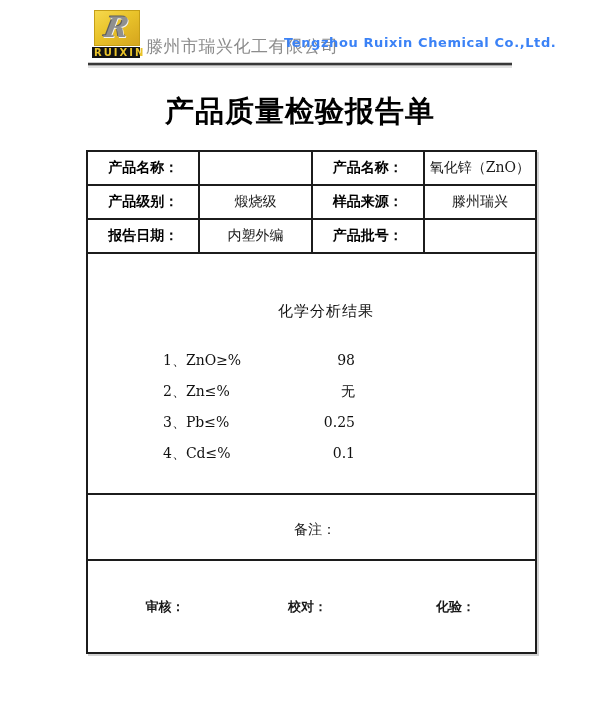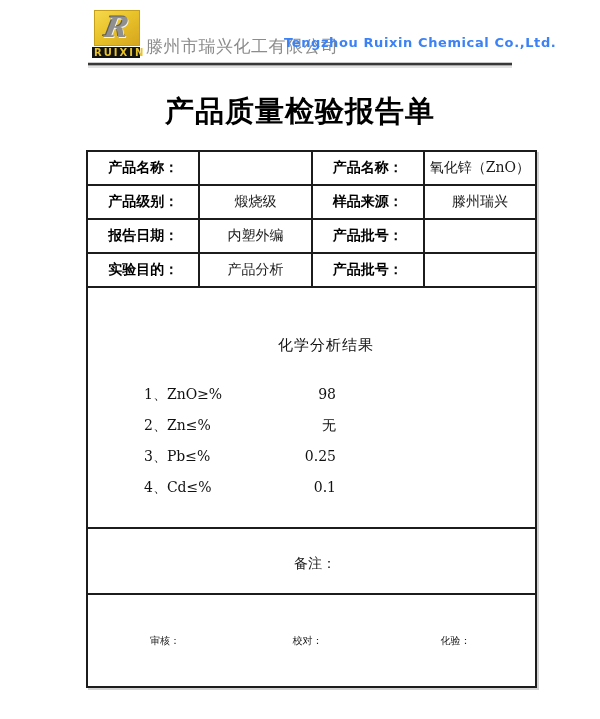--- a/index.html
+++ b/index.html
@@ -87,33 +87,33 @@
 
   
   td.chem-cell { height: 239px; vertical-align: top; }
   .chem-title {
     margin-top: 23px; text-align: center;
     font-size: 15px; letter-spacing: 1px; color: #111; padding-left: 29px;
   }
   .chem-list { margin-top: 24px; }
   .chem-row {
     height: 31px; line-height: 31px;
-    padding-left: 56px; text-align: left;
+    padding-left: 75px; text-align: left;
     font-size: 14px; color: #111;
   }
   .chem-label { display: inline-block; width: 100px; }
   .chem-value { display: inline-block; width: 92px; text-align: right; }
 
   
   td.remarks-cell { height: 64px; vertical-align: top; text-align: left; margin-top: 33px; }
   .remarks-label { display: inline-block; padding: 5px 0 0 7px; font-size: 14px; }
 
   
   td.sig-cell { height: 91px; text-align: left; }
-  .sig-wrap { display: grid; grid-template-columns: 148px 137px auto; padding-left: 3px; font-size: 10px; }
+  .sig-wrap { display: grid; grid-template-columns: 148px 137px auto; padding-left: 3px; font-size: 13px; font-weight: bold; }
 </style>
 </head>
 <body>
 
 <div>
 
   <div class="hdr">
     <div class="logo">
       <div class="logo-sq">
         <span class="logo-r">R</span>
@@ -147,26 +147,20 @@
         <td class="val">煅烧级</td>
         <td class="lbl">样品来源：</td>
         <td class="val">滕州瑞兴</td>
       </tr>
       <tr class="info-row">
         <td class="lbl">报告日期：</td>
         <td class="val">内塑外编</td>
         <td class="lbl">产品批号：</td>
         <td class="val"></td>
       </tr>
-      <tr class="info-row">
-        <td class="lbl">实验目的：</td>
-        <td class="val">产品分析</td>
-        <td class="lbl">产品批号：</td>
-        <td class="val"></td>
-      </tr>
 
       <tr>
         <td class="chem-cell" colspan="4">
           <div class="chem-title">化学分析结果</div>
           <div class="chem-list">
             <div class="chem-row">
               <span class="chem-label">1、ZnO≥%</span><span class="chem-value">98</span>
             </div>
             <div class="chem-row">
               <span class="chem-label">2、Zn≤%</span><span class="chem-value">无</span>

